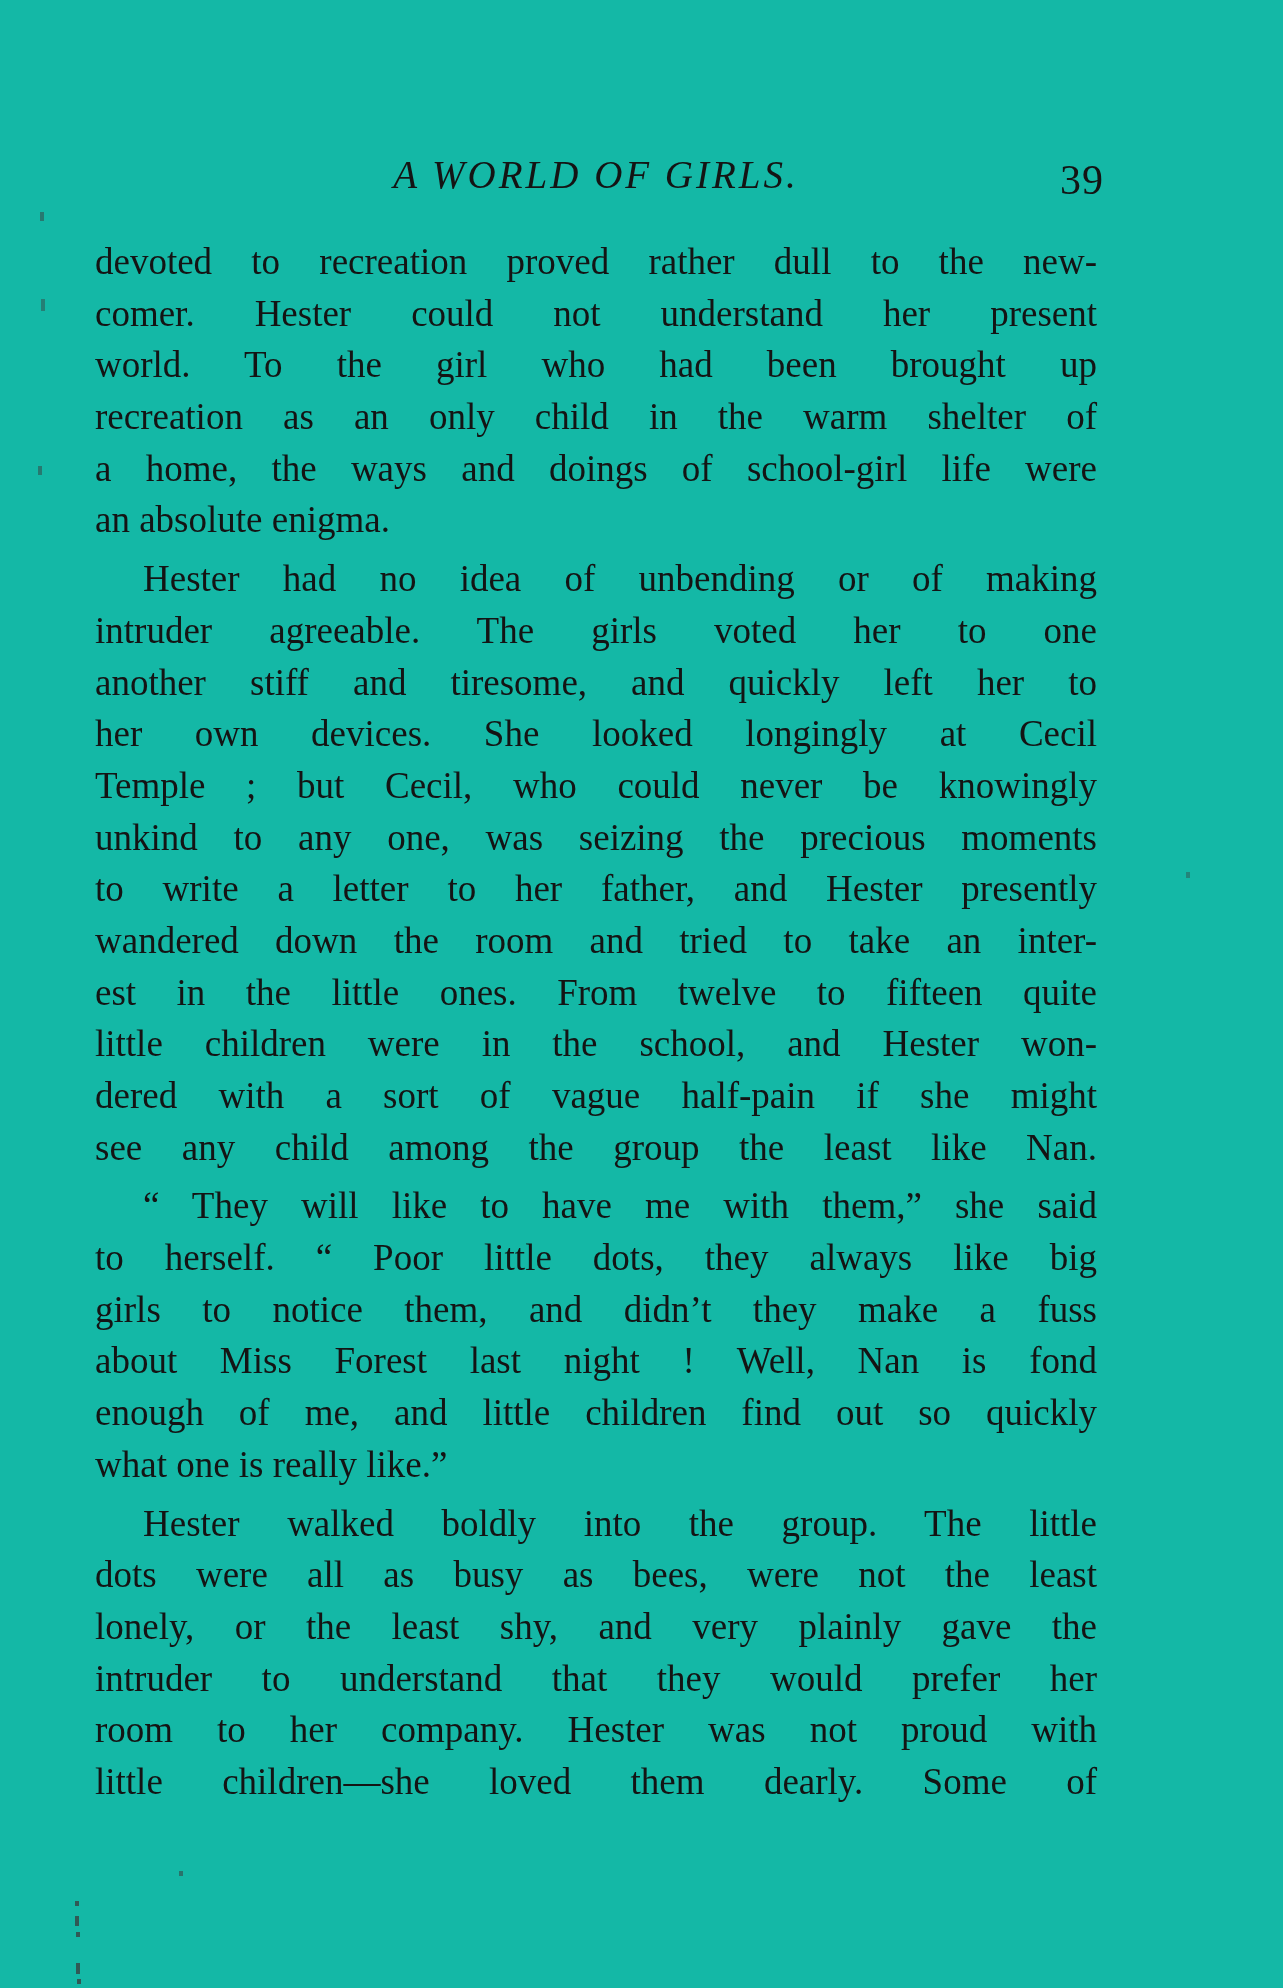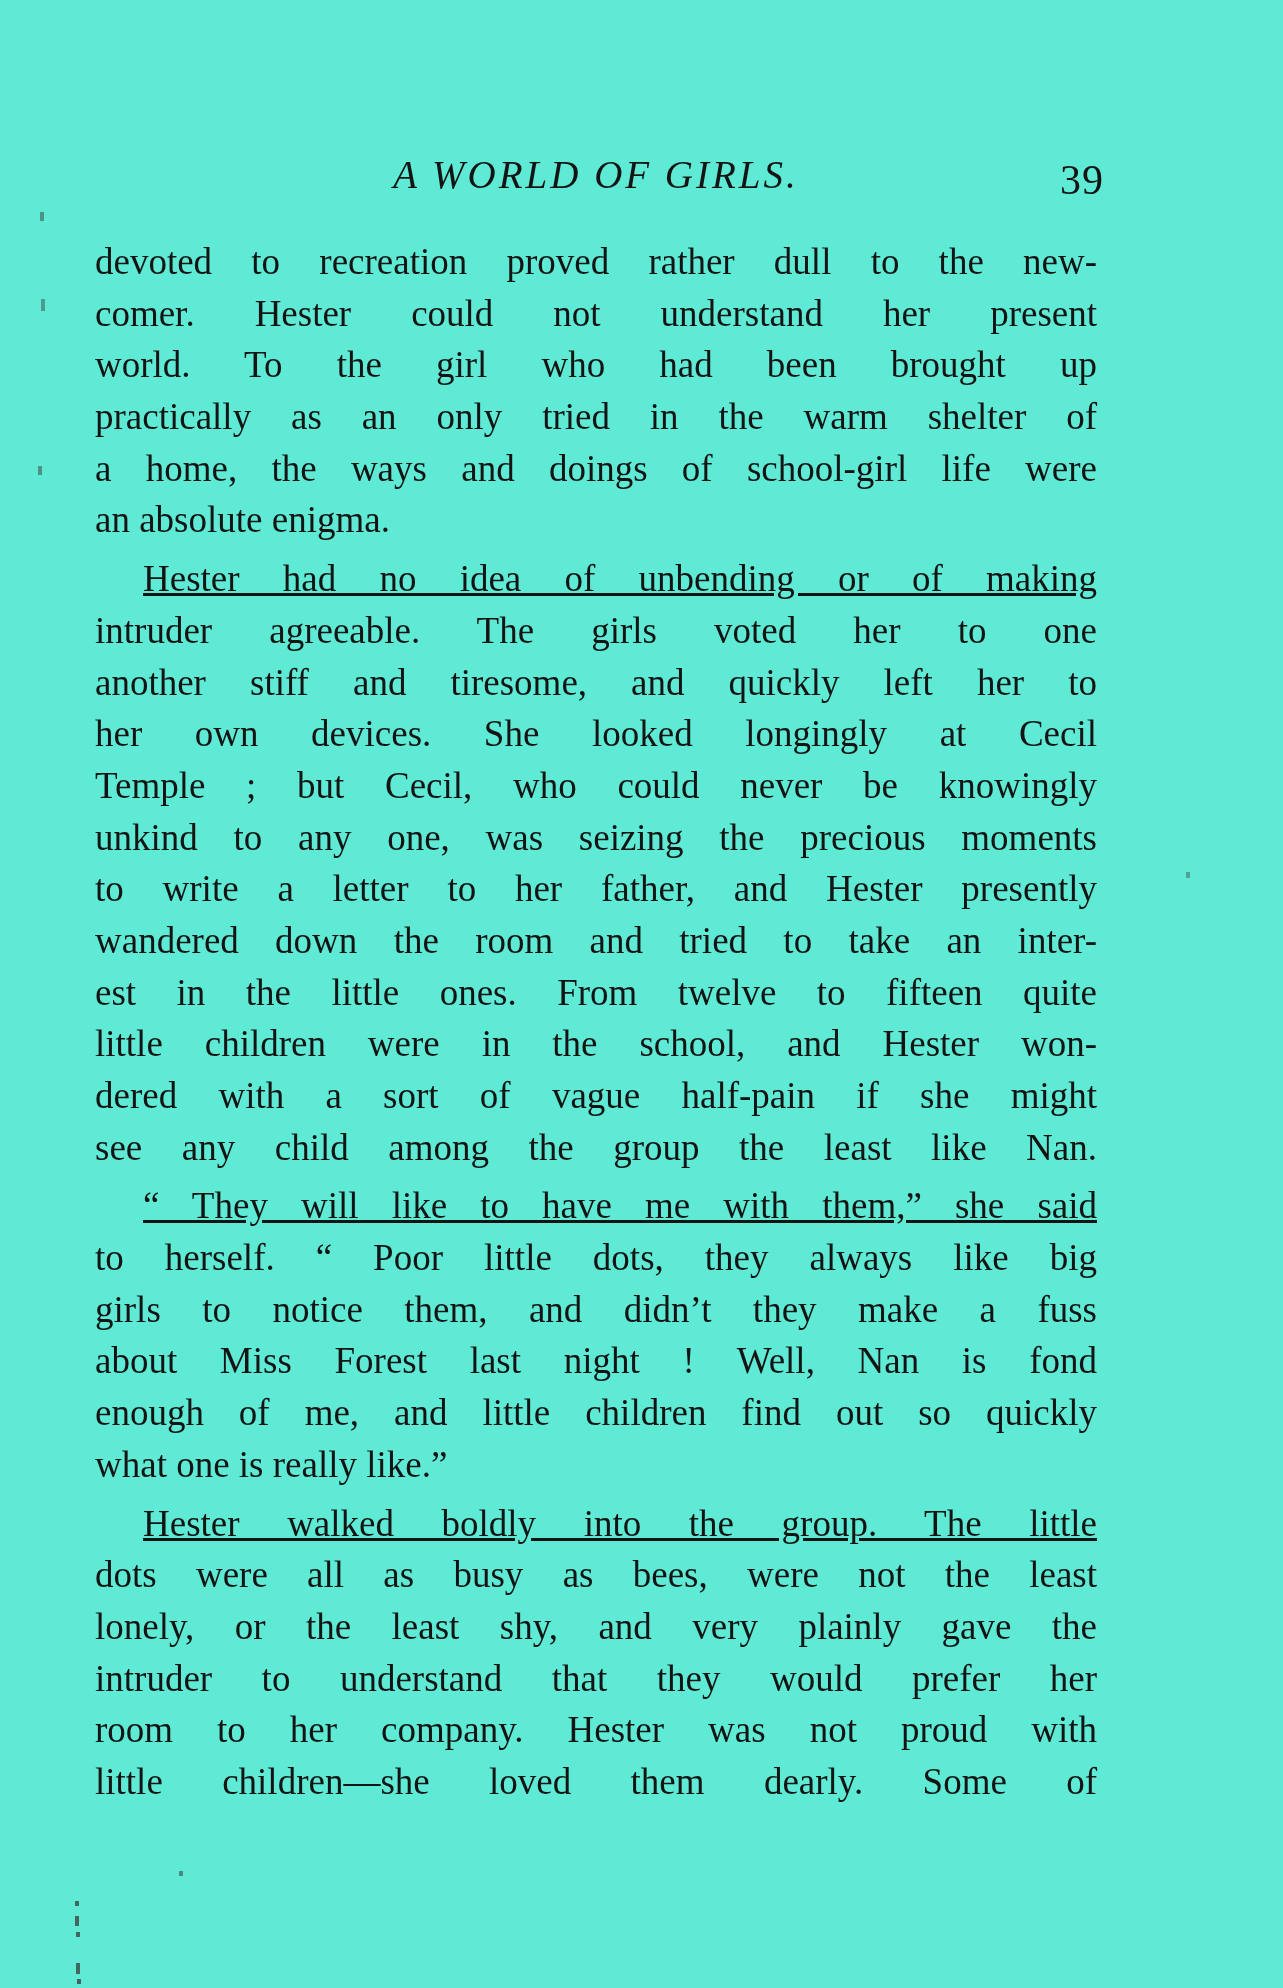--- a/index.html
+++ b/index.html
@@ -5,21 +5,21 @@
   html, body {
     margin: 0;
     padding: 0;
     background: #e8e8e8;
   }
   .page {
     position: relative;
     width: 1283px;
     height: 1988px;
     margin: 0 auto;
-    background: #5eead4;
+    background: #14b8a6;
     color: #141414;
     font-family: "Liberation Serif", serif;
     overflow: hidden;
   }
   .column {
     position: absolute;
     left: 88px;
     top: 0;
     width: 1016px;
   }
@@ -48,21 +48,20 @@
   .body-text {
     margin-top: 32px;
     font-size: 37px;
     line-height: 51.7px;
   }
   .para {
     margin: 7px;
   }
   .para.indented .line:first-child {
     text-indent: 48px;
-    text-decoration: underline;
   }
   .line {
     text-align: justify;
     text-align-last: justify;
     white-space: normal;
     height: 51.7px;
     overflow: visible;
   }
   .line.flush {
     text-align: left;
@@ -97,21 +96,21 @@
       <div class="running-title">A WORLD OF GIRLS.</div>
       <div class="folio">39</div>
     </div>
 
     <div class="body-text">
 
       <div class="para">
         <div class="line">devoted to recreation proved rather dull to the new-</div>
         <div class="line">comer. Hester could not understand her present</div>
         <div class="line">world. To the girl who had been brought up</div>
-        <div class="line">practically as an only tried in the warm shelter of</div>
+        <div class="line">recreation as an only child in the warm shelter of</div>
         <div class="line">a home, the ways and doings of school-girl life were</div>
         <div class="line flush">an absolute enigma.</div>
       </div>
 
       <div class="para indented">
         <div class="line">Hester had no idea of unbending or of making</div>
         <div class="line">intruder agreeable. The girls voted her to one</div>
         <div class="line">another stiff and tiresome, and quickly left her to</div>
         <div class="line">her own devices. She looked longingly at Cecil</div>
         <div class="line">Temple ; but Cecil, who could never be knowingly</div>

